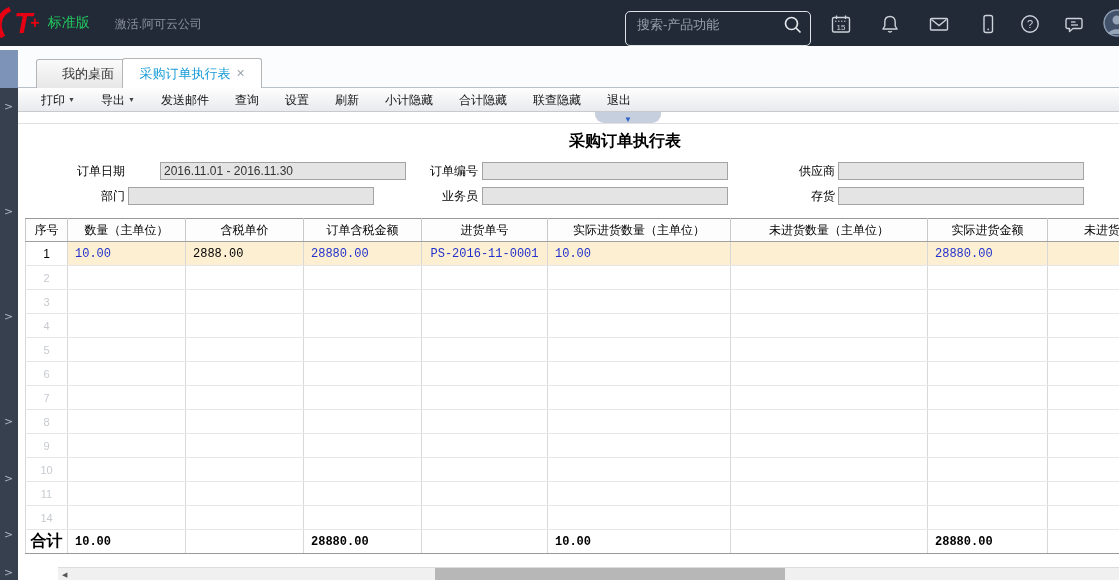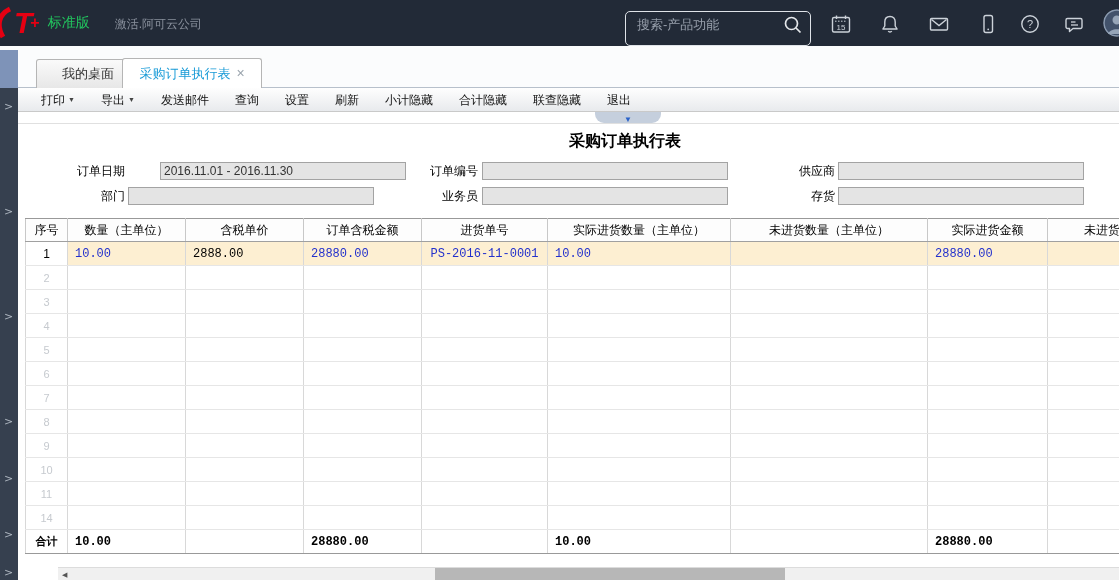--- a/index.html
+++ b/index.html
@@ -72,21 +72,21 @@
     padding:0 7px; overflow:hidden; white-space:nowrap; }
   td:first-child { border-left:1px solid #d8d8d8; }
   tr.data-row td { background:#fdefd2; }
   tr.data-row td.seq { background:#fff; color:#000; }
   .num { text-align:left; font-family:"Liberation Mono","DejaVu Sans Mono",monospace; }
   .blue { color:#2230cc; }
   .doc { text-align:center; font-family:"Liberation Mono","DejaVu Sans Mono",monospace; color:#2230cc; cursor:pointer; }
   .seq { text-align:center; padding:0; }
   .dim { color:#c6cacf; font-size:11px; }
   tr.total-row td { border-top:1px solid #999; border-bottom:1px solid #999; font-weight:bold; background:#fff; }
-  tr.total-row td.seq { font-size:11px; }
+  tr.total-row td.seq { font-size:16px; }
 
   
   .hscroll { position:absolute; left:58px; top:567px; width:1061px; height:13px; background:#f0f0f0;
     border-top:1px solid #dcdcdc; }
   .hscroll .arrow { position:absolute; left:4px; top:1px; font-size:7px; color:#555; line-height:11px; cursor:pointer; }
   .hscroll .thumb { position:absolute; left:377px; top:0; width:350px; height:12px; background:#b7b7b7; cursor:grab; }
 </style>
 </head>
 <body>
 

